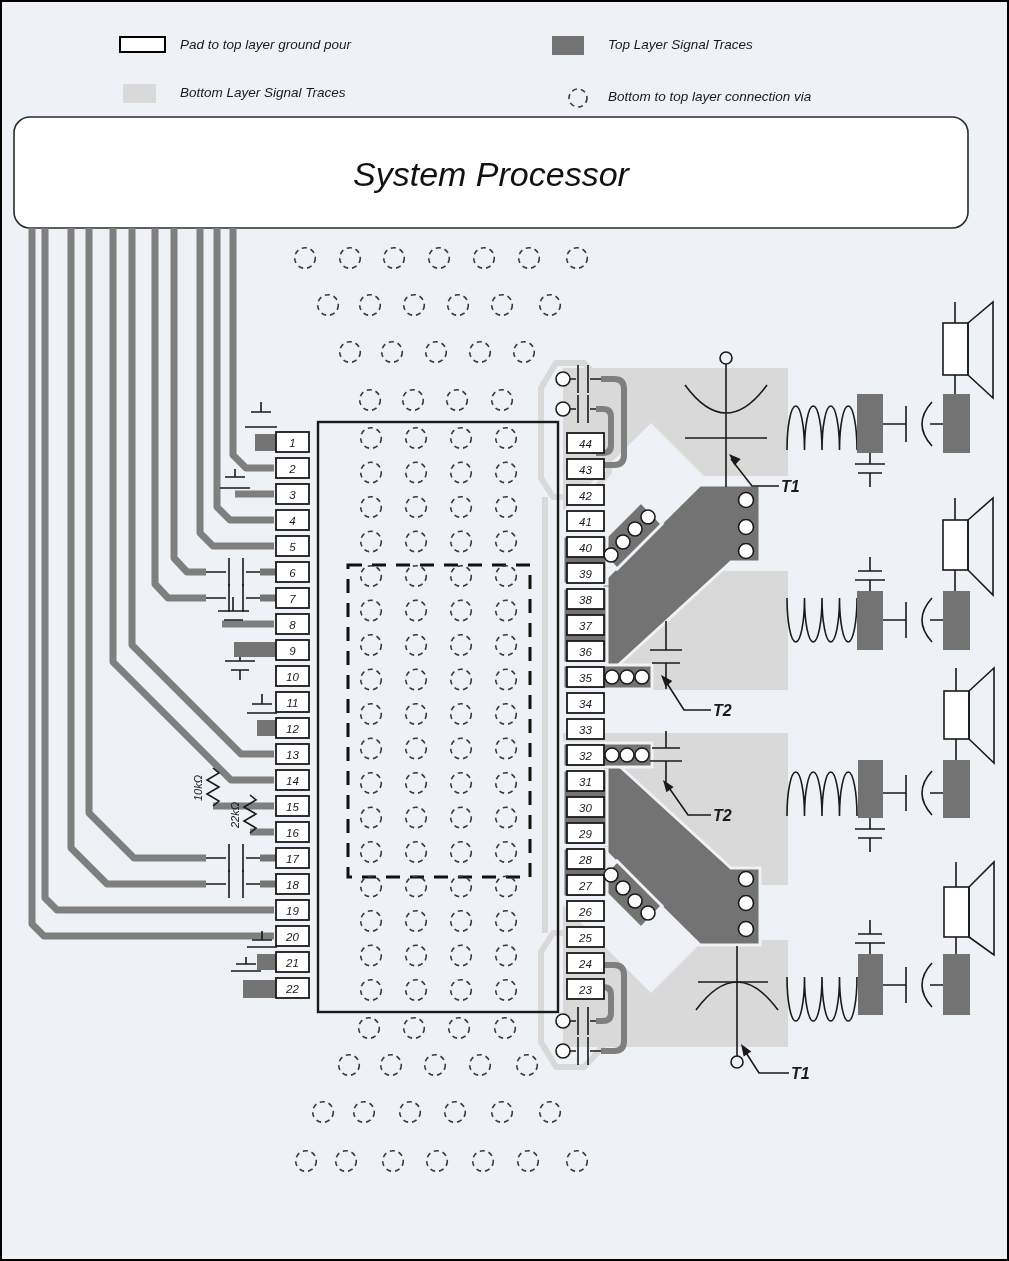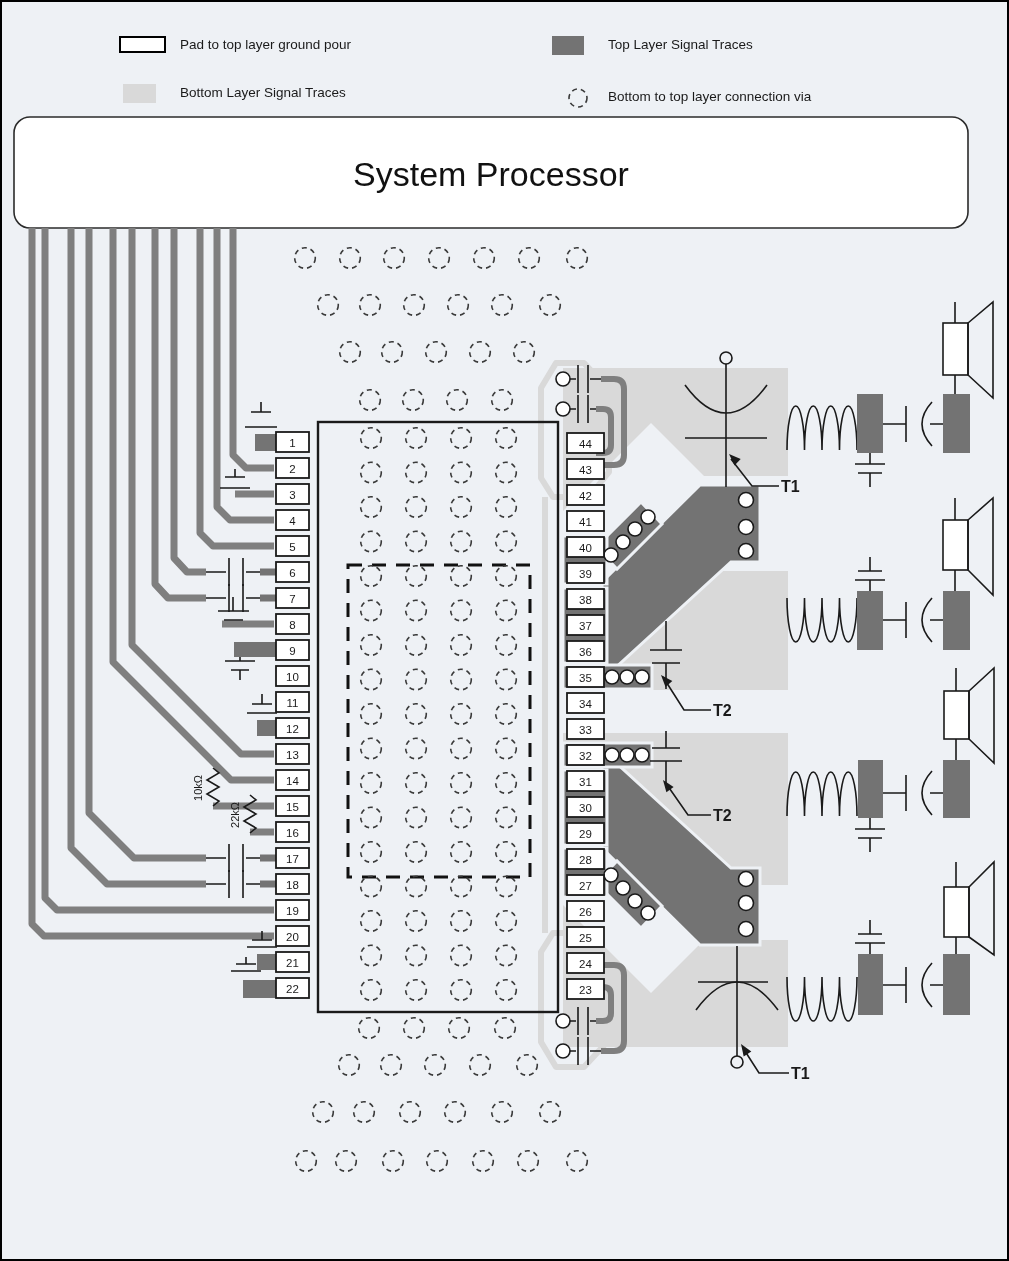--- a/index.html
+++ b/index.html
@@ -1,17 +1,17 @@
 <!DOCTYPE html>
 <html><head>
 <meta charset="utf-8">
 <style>
   html,body{margin:0;padding:0;background:#fff;}
   body{font-family:"Liberation Sans", sans-serif;}
-  #stage{width:1009px;height:1261px;position:relative;}
+  #stage{width:1009px;height:1261px;position:relative;font-style:italic;}
   svg{display:block;}
   text{font-family:"Liberation Sans", sans-serif;fill:#1a1a1a;}
   .legend-label{font-size:13.5px;}
   .title{font-size:34px;fill:#111;}
   .pinnum{font-size:11.5px;}
   .tlabel{font-size:16px;font-weight:bold;}
   .rlabel{font-size:11px;}
   .trace{stroke:#7f7f7f;stroke-width:7;fill:none;stroke-linejoin:round;stroke-linecap:butt;}
   .thin{stroke:#1a1a1a;stroke-width:1.6;fill:none;}
   .darkpoly{fill:#737373;stroke:#eef1f5;stroke-width:3;}

